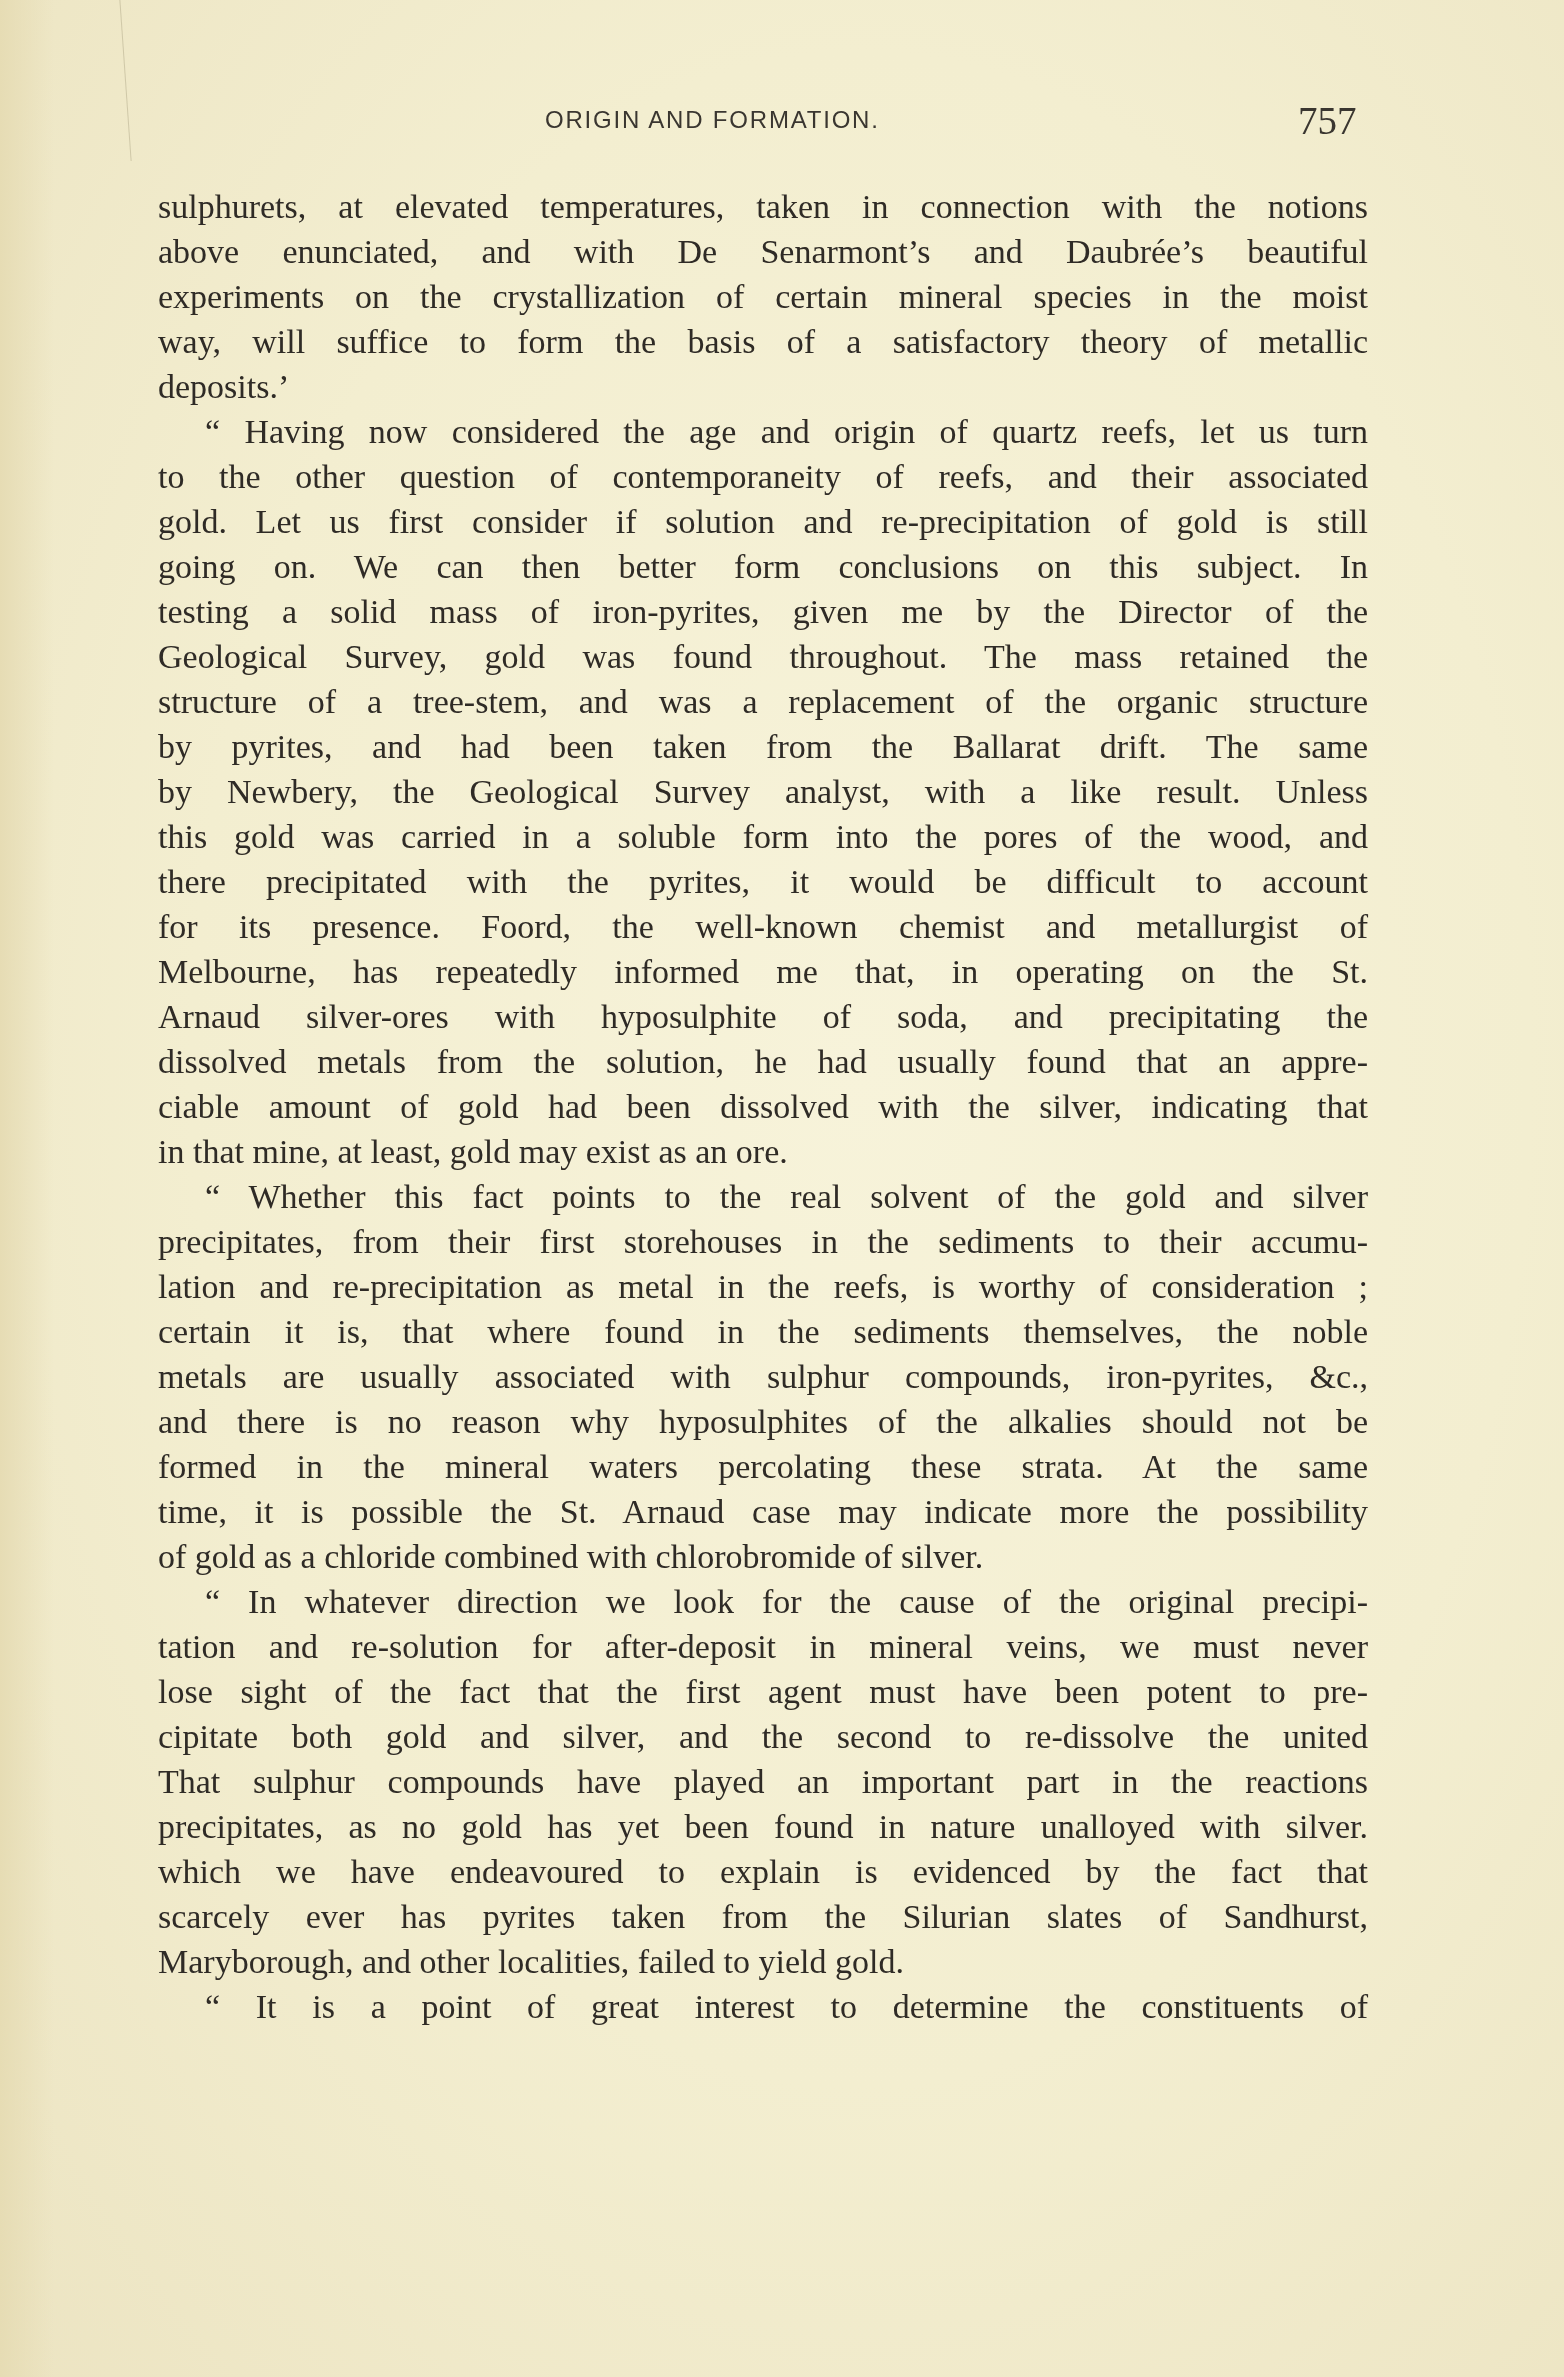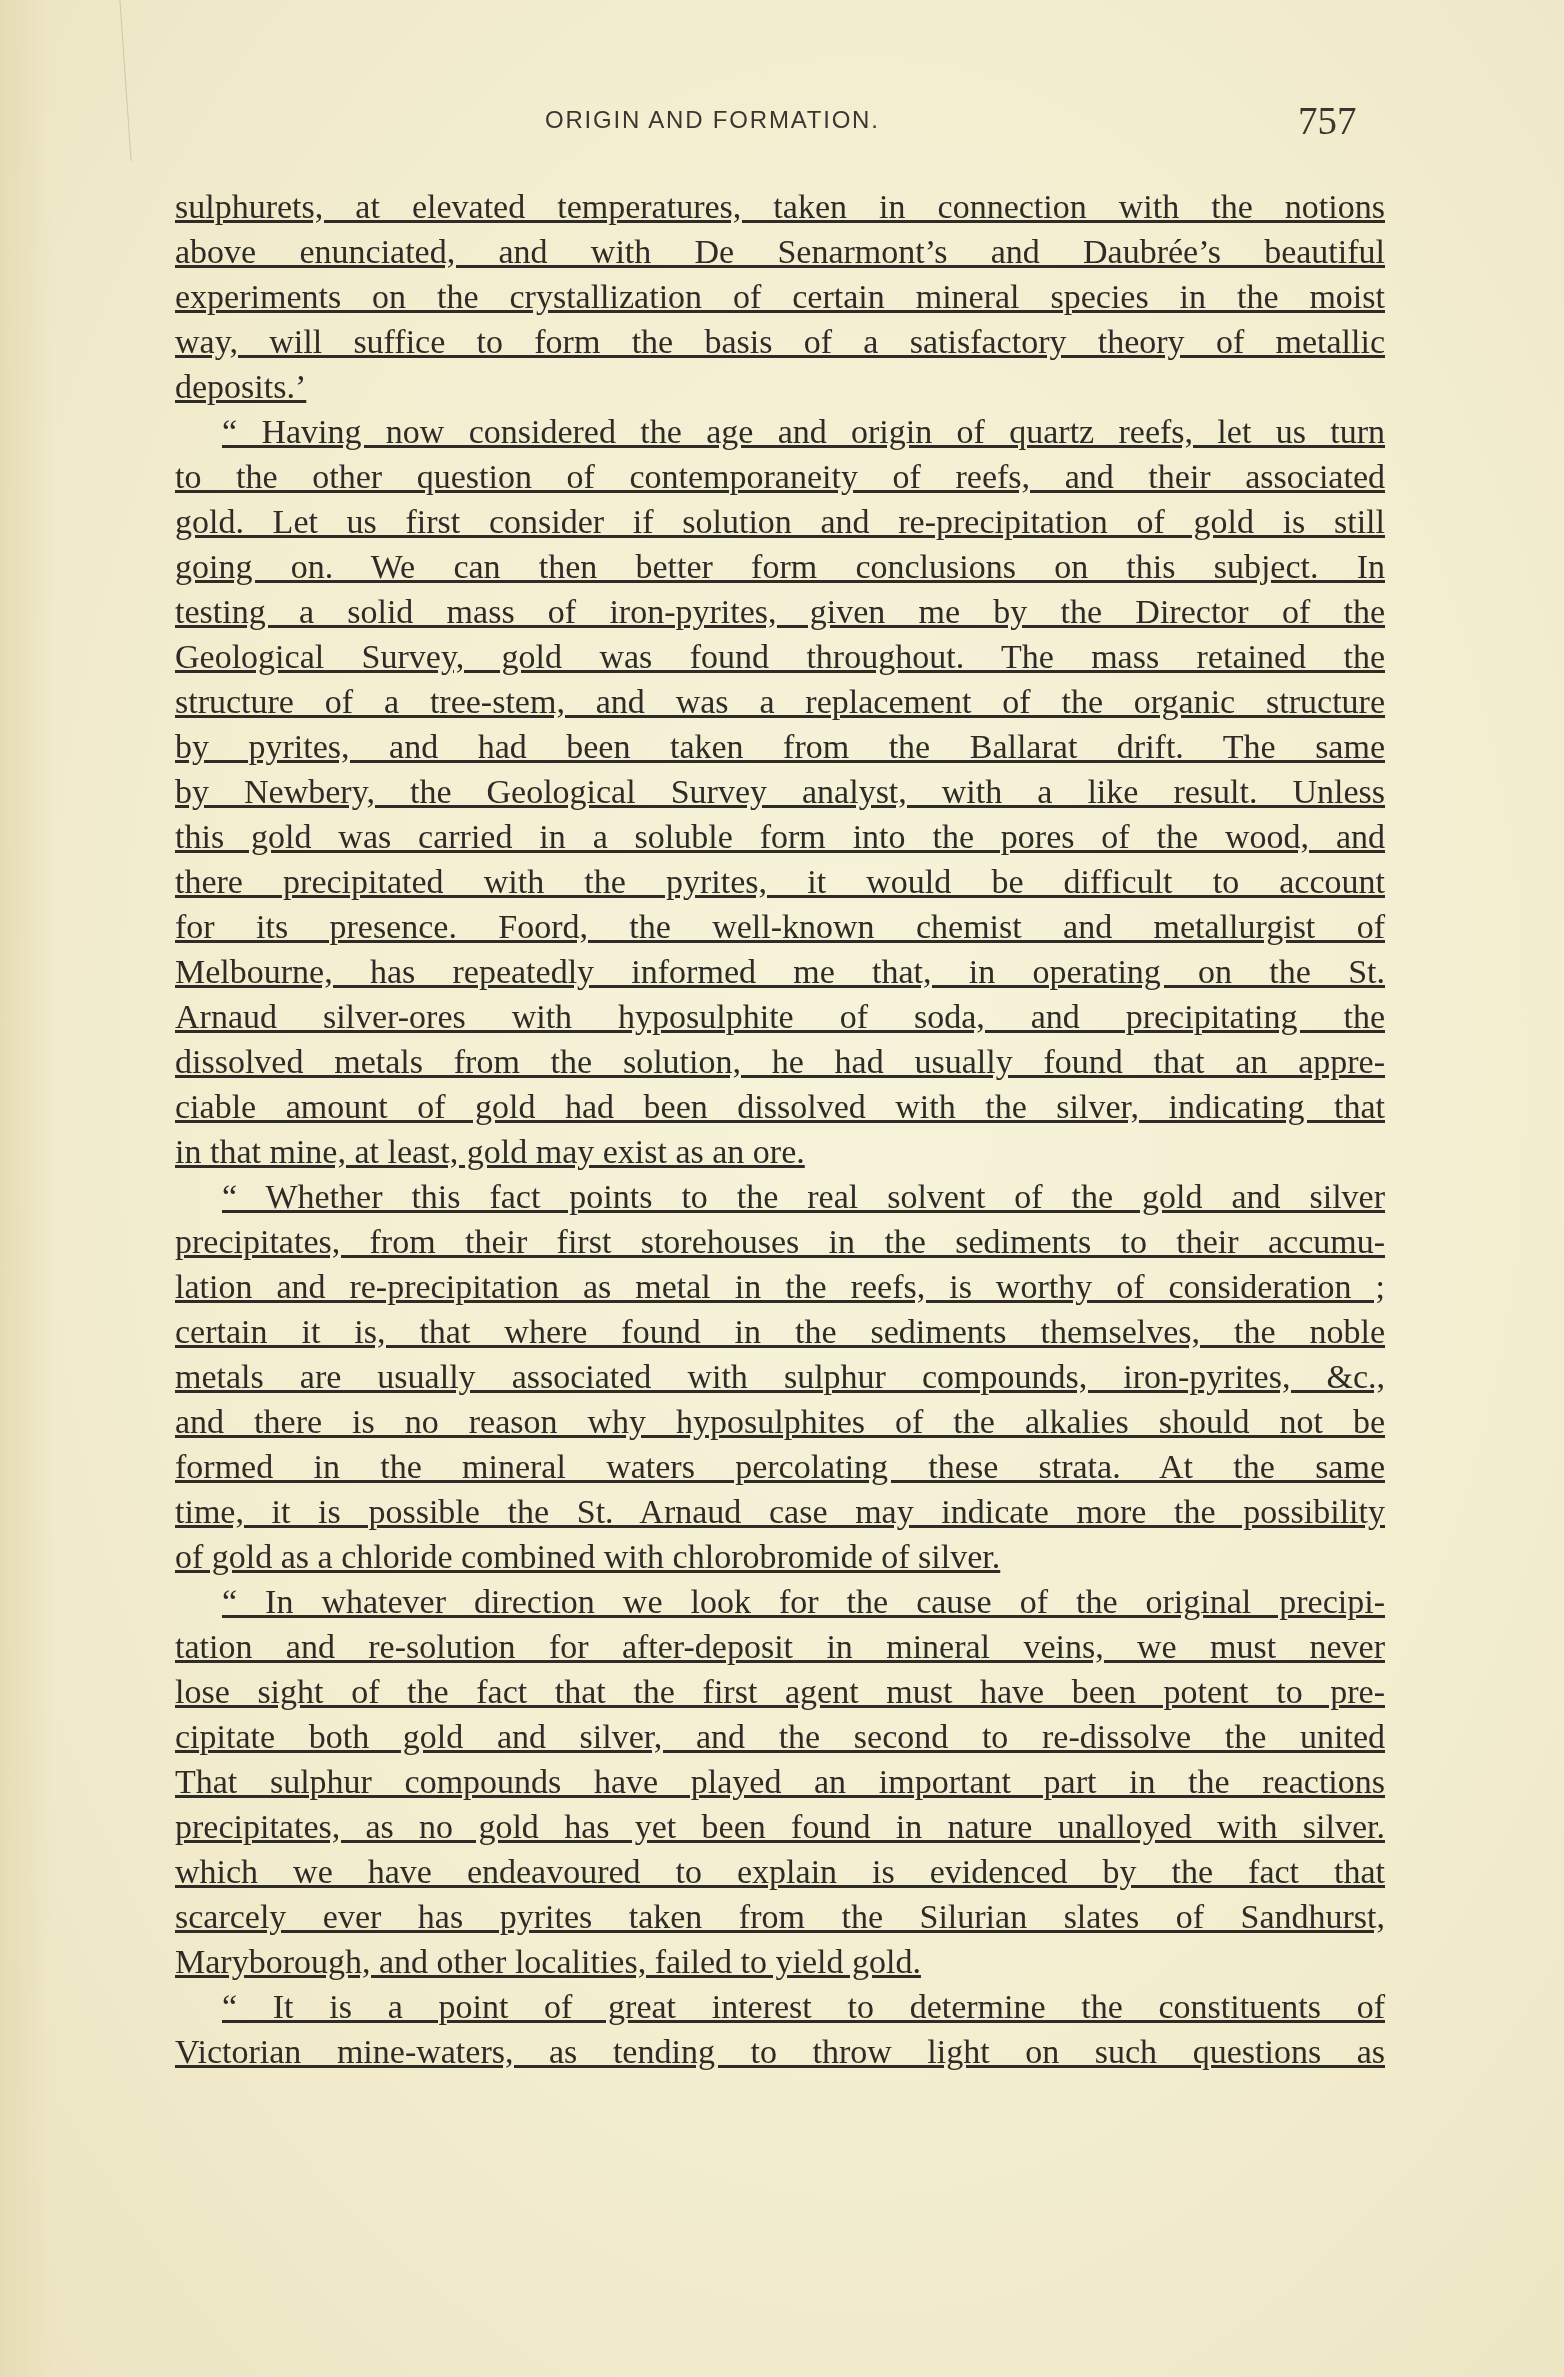--- a/index.html
+++ b/index.html
@@ -39,27 +39,26 @@
     position: absolute;
     top: 98px;
     left: 1298px;
     font-family: "Liberation Serif", serif;
     font-size: 39px;
     color: #3a3630;
   }
   .body-text {
     position: absolute;
     top: 184px;
-    left: 175px;
+    left: 158px;
     width: 1210px;
     font-family: "Liberation Serif", serif;
     font-size: 34px;
     line-height: 45px;
     color: #2f2b26;
-    text-decoration: underline;
   }
   .line {
     display: block;
     white-space: nowrap;
     text-align: justify;
     text-align-last: justify;
     height: 45px;
   }
   .line.last {
     text-align-last: left;
@@ -111,16 +110,15 @@
       <span class="line indent">“ In whatever direction we look for the cause of the original precipi-</span>
       <span class="line">tation and re-solution for after-deposit in mineral veins, we must never</span>
       <span class="line">lose sight of the fact that the first agent must have been potent to pre-</span>
       <span class="line">cipitate both gold and silver, and the second to re-dissolve the united</span>
       <span class="line">That sulphur compounds have played an important part in the reactions</span>
       <span class="line">precipitates, as no gold has yet been found in nature unalloyed with silver.</span>
       <span class="line">which we have endeavoured to explain is evidenced by the fact that</span>
       <span class="line">scarcely ever has pyrites taken from the Silurian slates of Sandhurst,</span>
       <span class="line last">Maryborough, and other localities, failed to yield gold.</span>
       <span class="line indent">“ It is a point of great interest to determine the constituents of</span>
-      <span class="line">Victorian mine-waters, as tending to throw light on such questions as</span>
     </div>
 </div>
 
 
 </body></html>

